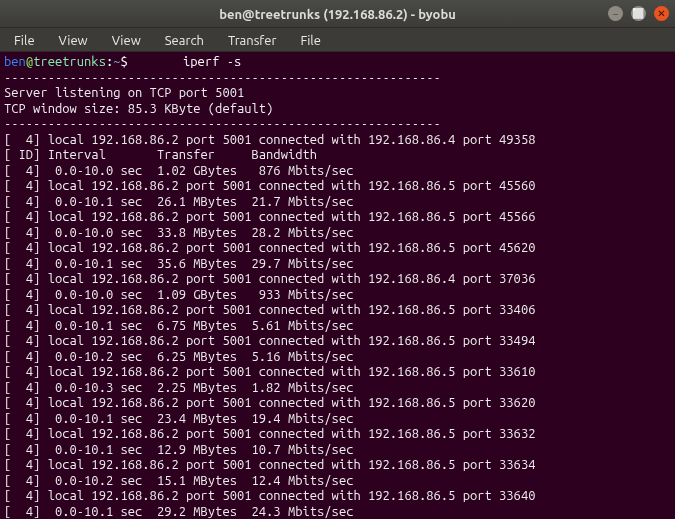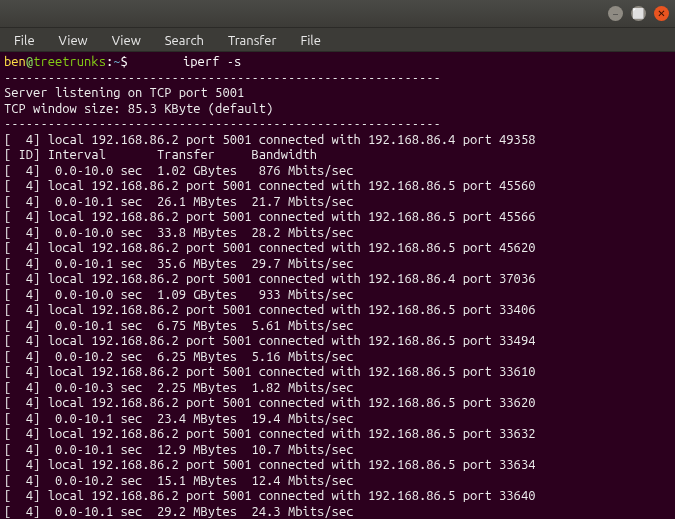--- a/index.html
+++ b/index.html
@@ -62,33 +62,34 @@
     .menu-item {
       padding: 2px 8px;
       cursor: pointer;
     }
     .term {
       padding: 2px 4px 4px 4px;
       line-height: 15.5px;
       white-space: pre;
       color: #eeeeee;
     }
-    .prompt-user { color: #fde047; }
+    .prompt-user { color: #3b82f6; }
     .prompt-at   { color: #87d75f; }
-    .prompt-host { color: #84cc16; }
+    .prompt-host { color: #86efac; }
     .prompt-colon{ color: #ffffff; }
     .prompt-path { color: #6fb3d2; }
     .prompt-sep  { color: #ffffff; }
     .cmd         { color: #ffffff; margin-left: 48px; }
     .line { display: block; }
   </style>
 </head>
 <body>
 
 <div class="titlebar">
+  <span class="titlebar-title">ben@treetrunks (192.168.86.2) - byobu</span>
   <div class="win-controls">
     <div class="win-btn win-min">
         <span>–</span>
       </div>
     <div class="win-btn win-max">
         <span>⬜</span>
       </div>
     <div class="win-btn win-close">
         <span>✕</span>
       </div>

